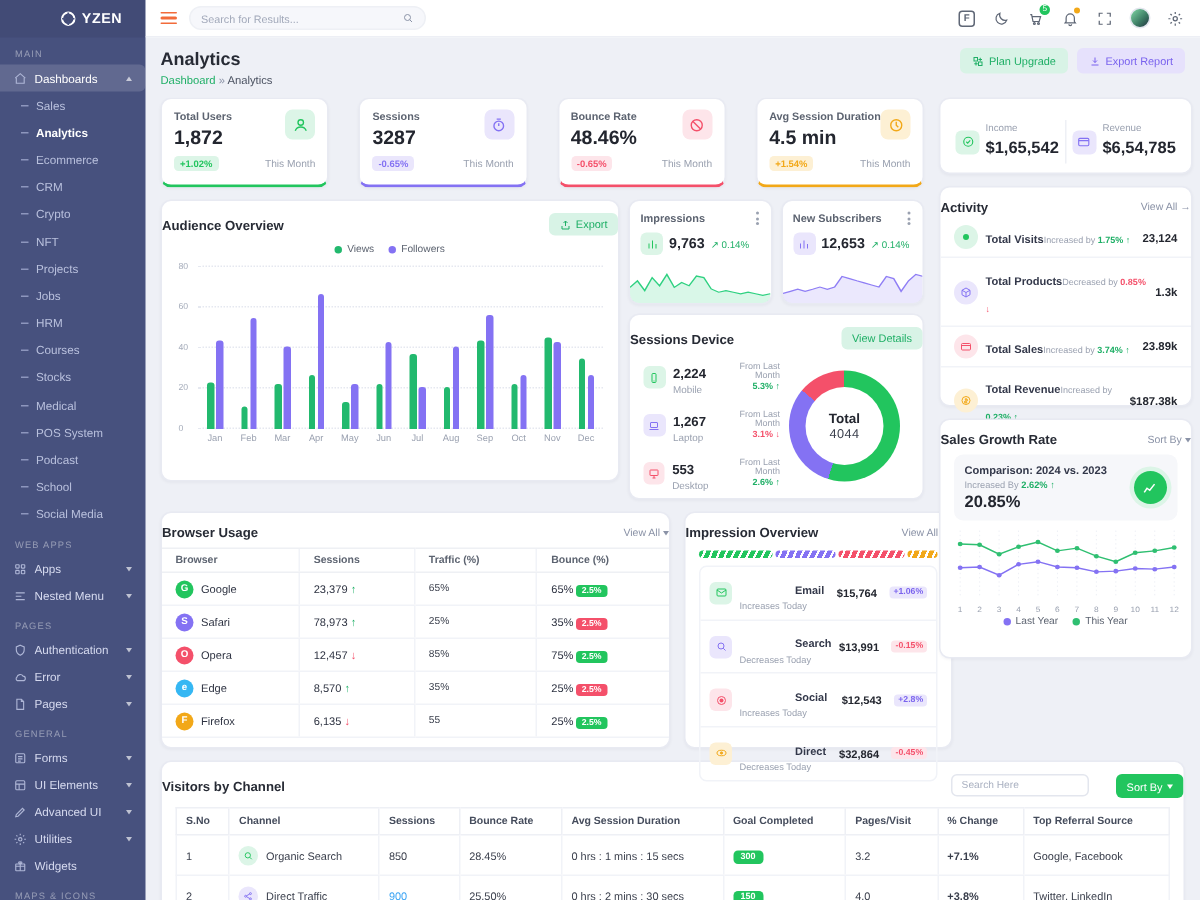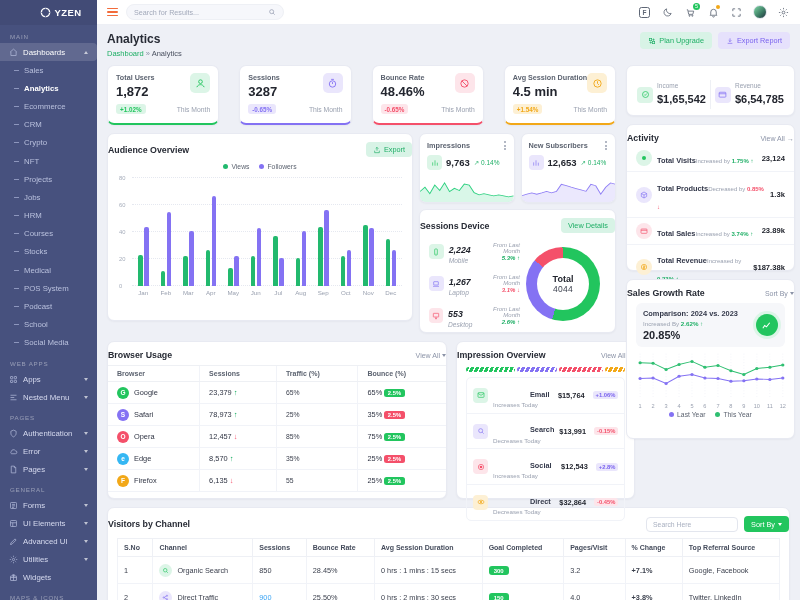--- a/index.html
+++ b/index.html
@@ -114,21 +114,21 @@
   .mini-icon { width:15px; height:15px; border-radius:4px; display:flex; align-items:center; justify-content:center; }
   .mini-icon svg { width:8px; height:8px; stroke-width:2; fill:none; }
   .mini-value { font-size:9.5px; font-weight:bold; color:#23262f; }
   .mini-change { font-size:6.5px; color:#1faf66; }
   .spark { position:absolute; bottom:0; left:0; width:100%; height:22px; display:block; }
 
   
   .device-card { flex:1; padding-bottom:4px; }
   .device-body { display:flex; padding:2px 9px 0; }
   .device-list { flex:1; display:flex; flex-direction:column; gap:7px; }
-  .device-row { display:flex; align-items:center; gap:5px;font-style:italic; }
+  .device-row { display:flex; align-items:center; gap:5px; }
   .dev-icon { width:15px; height:15px; border-radius:4px; display:flex; align-items:center; justify-content:center; }
   .dev-icon svg { width:8px; height:8px; stroke-width:2; fill:none; }
   .dev-val { font-size:8.8px; font-weight:bold; color:#23262f; }
   .dev-lbl { font-size:6.6px; color:#9aa1b0; }
   .dev-note { font-size:6px; color:#9aa1b0; text-align:right; }
   .dev-chg { font-size:6px; font-weight:bold; text-align:right; margin-top:1px; }
   .donut-wrap { width:86px; display:flex; align-items:center; justify-content:center; }
   .donut { width:74px; height:74px; border-radius:50%; position:relative; }
   .donut-center { position:absolute; inset:11px; background:#fff; border-radius:50%; display:flex; flex-direction:column; align-items:center; justify-content:center; }
   .donut-total-label { font-size:9px; font-weight:bold; color:#23262f; }
@@ -182,21 +182,21 @@
   .cmp-sub { font-size:6.2px; color:#9aa1b0; margin-top:2px; }
   .cmp-sub b { color:#1faf66; }
   .cmp-rate { font-size:11px; font-weight:bold; color:#23262f; margin-top:2px; }
   .cmp-icon { width:22px; height:22px; border-radius:50%; background:#22c55e; display:flex; align-items:center; justify-content:center; box-shadow:0 0 0 3px #dcf5e7; }
   .cmp-icon svg { width:11px; height:11px; stroke:#fff; stroke-width:2.2; fill:none; }
   .sales-chart { display:block; width:calc(100% - 14px); height:62px; margin:2px 7px 0; }
   .sales-legend { display:flex; justify-content:center; gap:10px; margin-top:0; }
 
   
   .visitors-card { margin-top:8px; height:120px; overflow:hidden; }
-  .vhead-right { display:flex; gap:6px; align-items:center; }
+  .vhead-right { display:flex; gap:18px; }
   .vsearch { width:92px; height:15px; border:1px solid #e3e6ee; border-radius:4px; padding:0 6px; font-size:6.8px; color:#4a5160; outline:none; font-family:inherit; background:#fff; }
   .vsearch::placeholder { color:#a9b0c0; }
   .btn-green-solid { background:#22c55e; color:#fff; padding:3.5px 7px; }
   .btn-green-solid .chev { border-top-color:#fff; }
   .vtable { width:calc(100% - 18px); margin:2px 9px 0; border-collapse:collapse; }
   .vtable th { font-size:7px; color:#454c5c; font-weight:bold; text-align:left; padding:5px 6px; border:1px solid #eef0f5; border-width:1px 0 1px 1px; }
   .vtable th:last-child { border-right:1px solid #eef0f5; }
   .vtable td { font-size:7.3px; color:#3a3f4c; padding:6.5px 6px; border:1px solid #f1f3f8; border-width:0 0 1px 1px; }
   .vtable td:last-child { border-right:1px solid #f1f3f8; }
   .ch-cell { display:flex; align-items:center; gap:5px; }

